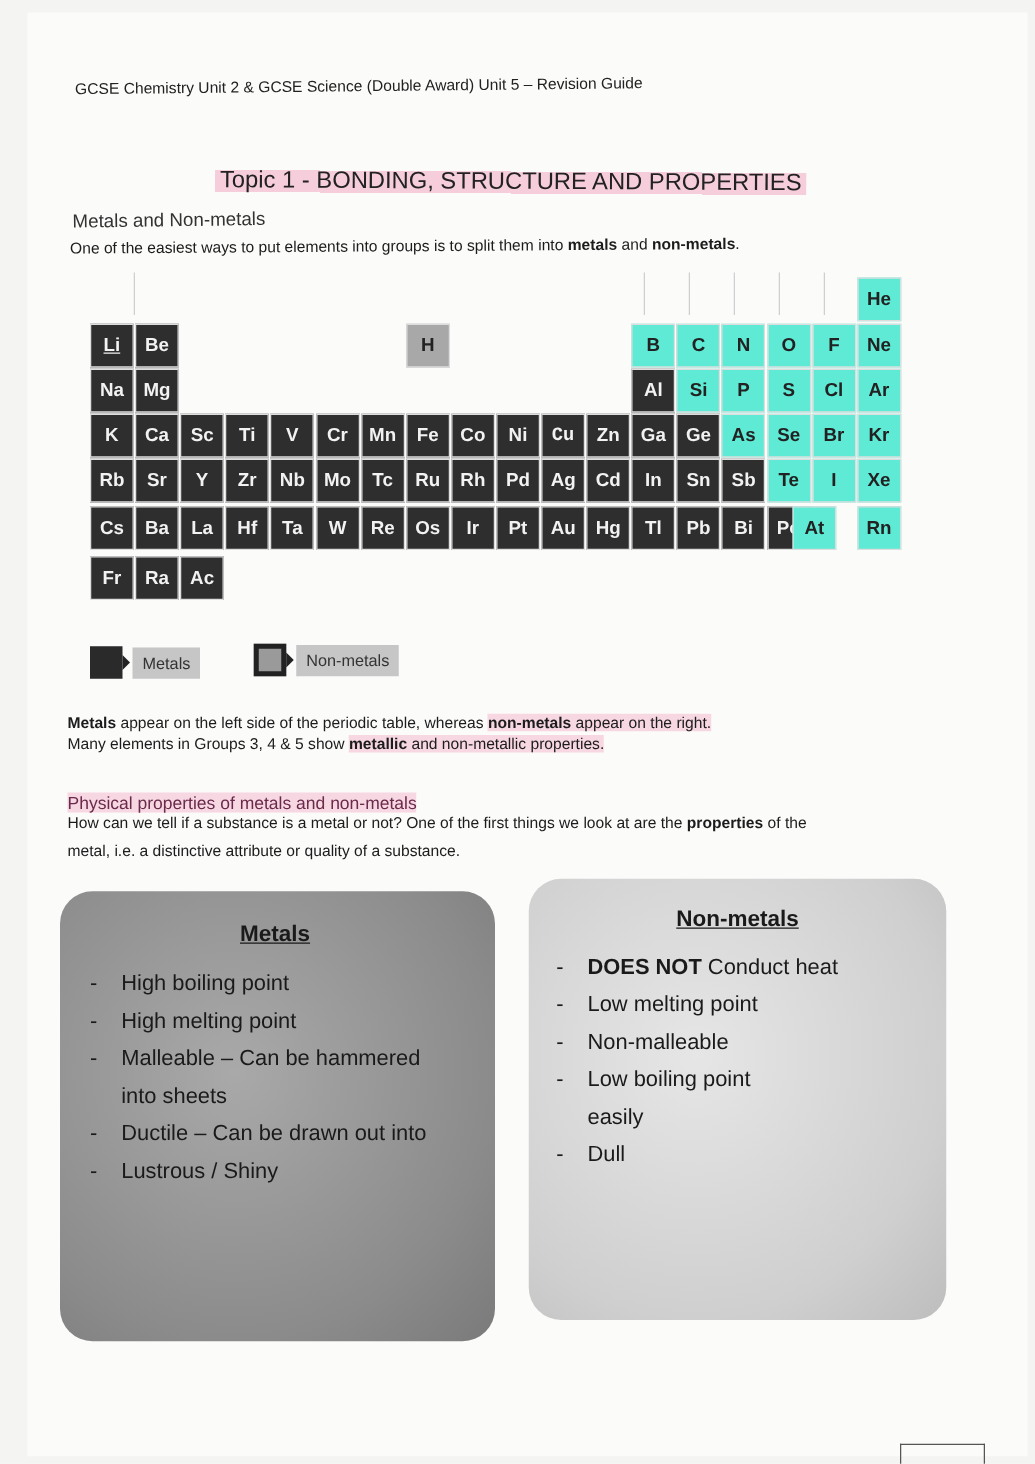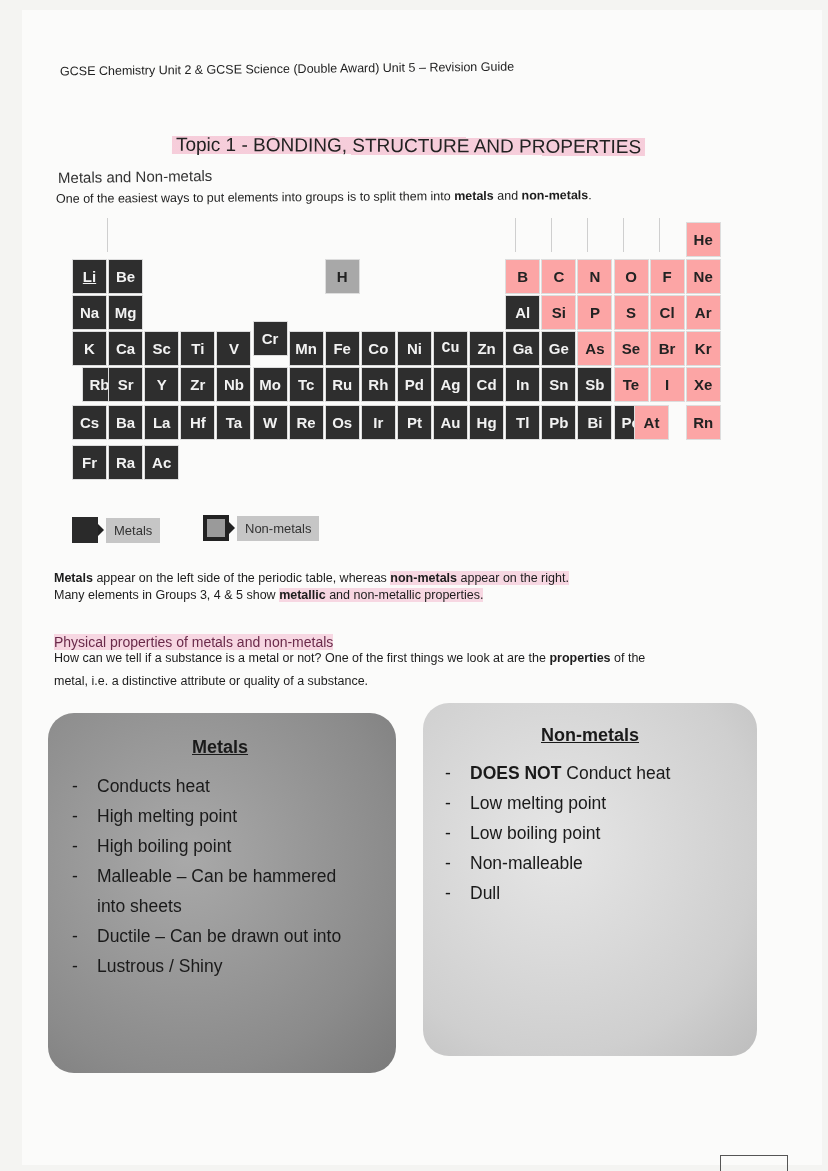--- a/index.html
+++ b/index.html
@@ -5,21 +5,21 @@
   html,body{margin:0;padding:0;}
   body{width:828px;height:1171px;background:#f4f4f2;position:relative;overflow:hidden;font-family:"Liberation Sans",sans-serif;color:#1c1c1c;}
   .page{position:absolute;left:22px;top:10px;width:800px;height:1155px;background:#fbfbfa;}
   .running-head{position:absolute;left:60px;top:62px;font-size:12.5px;color:#222;transform:rotate(-0.6deg);}
   .topic{position:absolute;left:172px;top:135px;font-size:19px;color:#222;background:linear-gradient(to bottom,transparent 10%,rgba(240,150,180,0.45) 10%,rgba(240,150,180,0.45) 90%,transparent 90%);padding:0 4px;transform:rotate(0.3deg);}
   .sub-head{position:absolute;left:58px;top:168px;font-size:15px;color:#333;transform:rotate(-0.8deg);}
   .intro{position:absolute;left:56px;top:190px;font-size:12.5px;transform:rotate(-0.4deg);}
   .ptable{position:absolute;left:72px;top:222px;}
   .cell{position:absolute;width:35px;height:35px;display:flex;align-items:center;justify-content:center;font-weight:bold;font-size:15px;box-sizing:border-box;border:1px solid #ddd;}
   .cell.metal{background:#2e2e2e;color:#f2f2f2;}
-  .cell.non{background:#fca5a5;color:#222;}
+  .cell.non{background:#5eead4;color:#222;}
   .cell.h{background:#a8a8a8;color:#222;}
   .gl{position:absolute;top:218px;width:1px;height:34px;background:#cfcfcf;}
   .legend{position:absolute;top:517px;display:flex;align-items:center;}
   .lg-sw{width:26px;height:26px;box-sizing:border-box;}
   .lg-sw.m{background:#2a2a2a;}
   .lg-sw.n{background:#9a9a9a;border:4px solid #222;}
   .lg-arrow{width:0;height:0;border-top:6px solid transparent;border-bottom:6px solid transparent;border-left:6px solid #222;margin-right:2px;}
   .lg-label{background:#c6c6c6;padding:5px 8px;font-size:13px;color:#333;}
   .para{position:absolute;left:54px;font-size:12.5px;}
   .hl{background:rgba(240,150,180,0.35);}
@@ -67,34 +67,34 @@
     <div class="cell non" style="left: 469.3px; top: 73px; text-align: center;">Si</div>
     <div class="cell non" style="left: 505.4px; top: 73px;">P</div>
     <div class="cell non" style="left: 541.5px; top: 73px;">S</div>
     <div class="cell non" style="left: 577.6px; top: 73px;">Cl</div>
     <div class="cell non" style="left: 613.7px; top: 73px;">Ar</div>
     <div class="cell metal" style="left: 0px; top: 109px;">K</div>
     <div class="cell metal" style="left: 36.1px; top: 109px;">Ca</div>
     <div class="cell metal" style="left: 72.2px; top: 109px;">Sc</div>
     <div class="cell metal" style="left: 108.3px; top: 109px;">Ti</div>
     <div class="cell metal" style="left: 144.4px; top: 109px;">V</div>
-    <div class="cell metal" style="left: 180.5px; top: 99px;">Cr</div>
+    <div class="cell metal" style="left: 180.5px; top: 109px;">Cr</div>
     <div class="cell metal" style="left: 216.6px; top: 109px;">Mn</div>
     <div class="cell metal" style="left: 252.7px; top: 109px;">Fe</div>
     <div class="cell metal" style="left: 288.8px; top: 109px;">Co</div>
     <div class="cell metal" style="left: 324.9px; top: 109px;">Ni</div>
     <div class="cell metal" style="left: 361px; top: 109px; font-family: Liberation Mono, monospace;">Cu</div>
     <div class="cell metal" style="left: 397.1px; top: 109px;">Zn</div>
     <div class="cell metal" style="left: 433.2px; top: 109px;">Ga</div>
     <div class="cell metal" style="left: 469.3px; top: 109px;">Ge</div>
     <div class="cell non" style="left: 505.4px; top: 109px;">As</div>
     <div class="cell non" style="left: 541.5px; top: 109px;">Se</div>
     <div class="cell non" style="left: 577.6px; top: 109px;">Br</div>
     <div class="cell non" style="left: 613.7px; top: 109px;">Kr</div>
-    <div class="cell metal" style="left: 10px; top: 145px;">Rb</div>
+    <div class="cell metal" style="left: 0px; top: 145px;">Rb</div>
     <div class="cell metal" style="left: 36.1px; top: 145px;">Sr</div>
     <div class="cell metal" style="left: 72.2px; top: 145px;">Y</div>
     <div class="cell metal" style="left: 108.3px; top: 145px;">Zr</div>
     <div class="cell metal" style="left: 144.4px; top: 145px;">Nb</div>
     <div class="cell metal" style="left: 180.5px; top: 145px;">Mo</div>
     <div class="cell metal" style="left: 216.6px; top: 145px;">Tc</div>
     <div class="cell metal" style="left: 252.7px; top: 145px;">Ru</div>
     <div class="cell metal" style="left: 288.8px; top: 145px;">Rh</div>
     <div class="cell metal" style="left: 324.9px; top: 145px;">Pd</div>
     <div class="cell metal" style="left: 361px; top: 145px;">Ag</div>
@@ -142,34 +142,34 @@
 <div class="para" style="top:571px"><b>Metals</b><span> appear on the left side of the periodic table, whereas </span><span class="hl"><b>non-metals</b><span> appear on the right.</span></span></div>
 <div class="para" style="top:588px"><span>Many elements in Groups 3, 4 &amp; 5 show </span><span class="hl"><b>metallic</b><span> and non-metallic properties.</span></span></div>
 
 <div class="para" style="top:634px;font-size:14px;color:#6a2a4a"><span class="hl">Physical properties of metals and non-metals</span></div>
 <div class="para" style="top:651px"><span>How can we tell if a substance is a metal or not? One of the first things we look at are the </span><b>properties</b><span> of the</span></div>
 <div class="para" style="top:674px">metal, i.e. a distinctive attribute or quality of a substance.</div>
 
 <div class="card metals">
   <div class="card-title" style="left:144px;top:24px">Metals</div>
   <ul style="left:24px;top:58px">
-    <li>Conducts heat</li>
+    <li>High boiling point</li>
     <li>High melting point</li>
-    <li>High boiling point</li>
     <li>Malleable – Can be hammered</li>
     <li class="cont">into sheets</li>
     <li>Ductile – Can be drawn out into</li>
     <li>Lustrous / Shiny</li>
   </ul>
 </div>
 
 <div class="card nonmetals">
   <div class="card-title" style="left:118px;top:22px">Non-metals</div>
   <ul style="left:22px;top:55px">
     <li><b>DOES NOT</b><span> Conduct heat</span></li>
     <li>Low melting point</li>
+    <li>Non-malleable</li>
     <li>Low boiling point</li>
-    <li>Non-malleable</li>
+    <li class="cont">easily</li>
     <li>Dull</li>
   </ul>
 </div>
 
 <div class="pgno"></div>
 
 </body></html>

